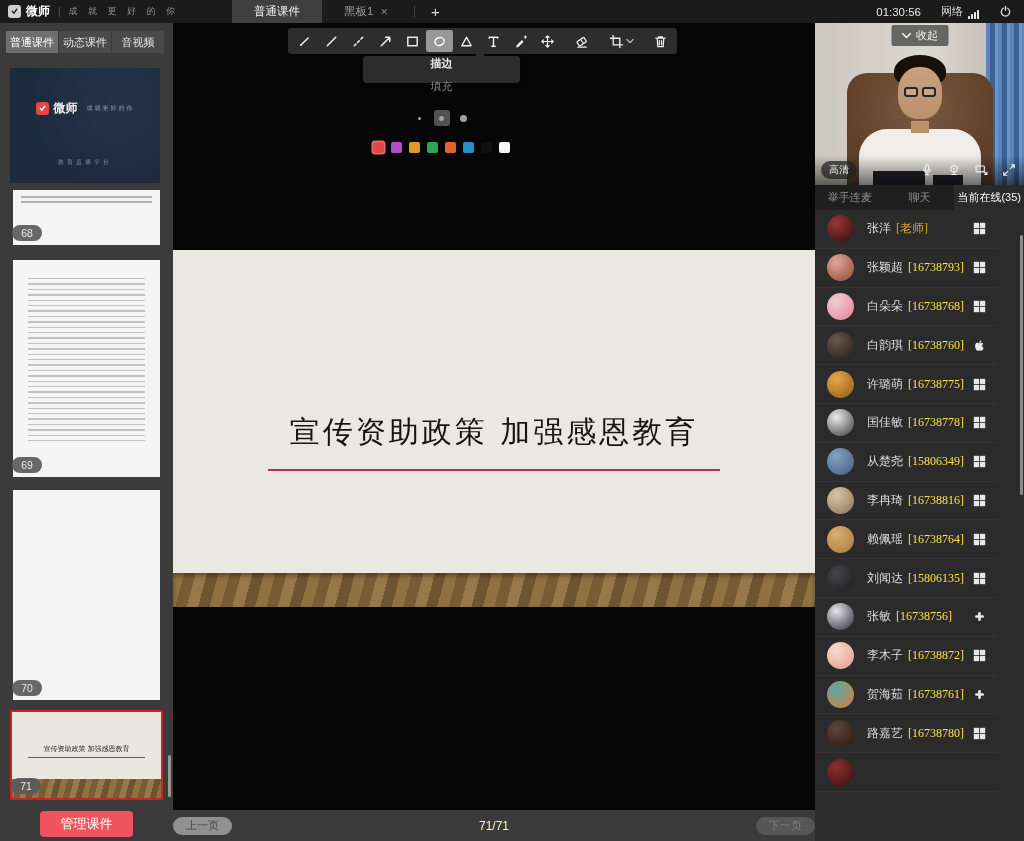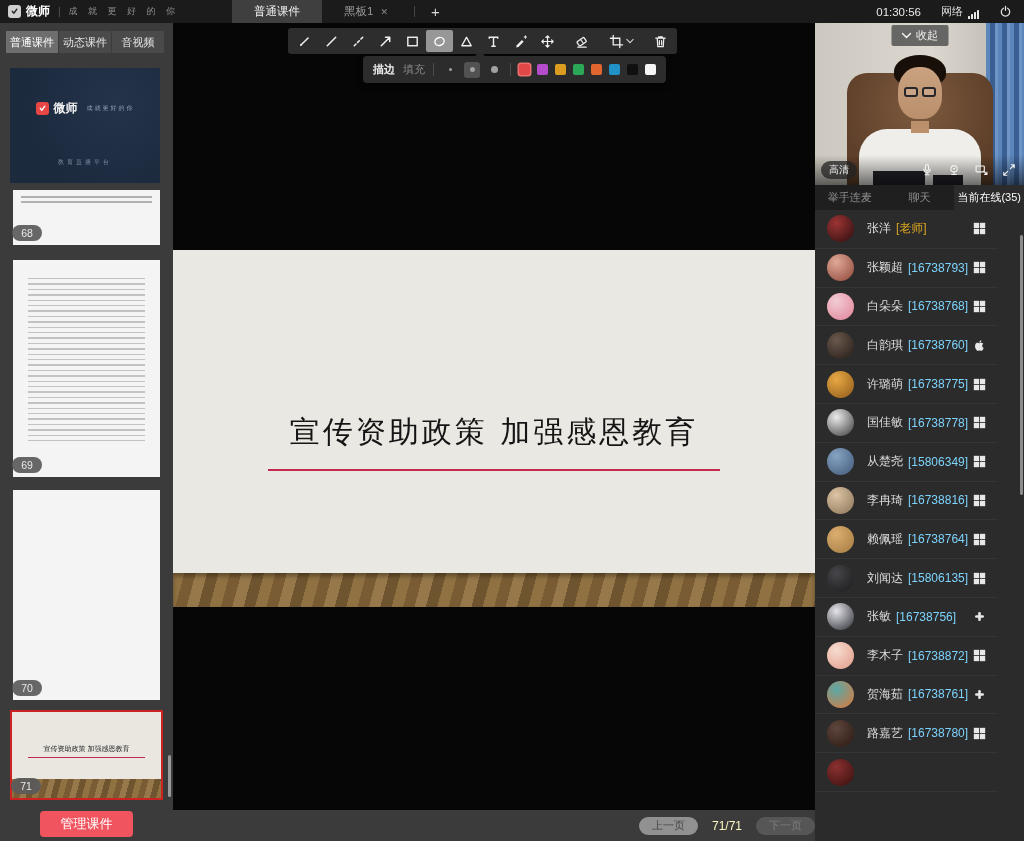--- a/index.html
+++ b/index.html
@@ -72,21 +72,21 @@
   .main { position:absolute; left:173px; top:23px; width:642px; height:818px; background:#060606; }
   .toolbar { position:absolute; left:115px; top:5px; height:26px; background:#2d2d2d;
     border-radius:3px; display:flex; align-items:center; padding:0 3px; z-index:30; }
   .tool { width:27px; height:22px; border:none; background:transparent; border-radius:2px;
     display:flex; align-items:center; justify-content:center; cursor:pointer; }
   .tool.active { background:#979797; }
   .tool.gap { margin-left:7px; }
   .tool svg { display:block; }
   .popup { position:absolute; left:190px; top:33px; height:27px; background:#2c2c2c;
     border-radius:4px; display:flex; align-items:center; padding:0 10px; gap:8px;
-    box-shadow:0 2px 6px rgba(0,0,0,.5); z-index:29; }
+    box-shadow:0 2px 6px rgba(0,0,0,.5); z-index:29;flex-direction:column; }
   .popup:before { content:""; position:absolute; top:-5px; left:112px; border-left:5px solid transparent;
     border-right:5px solid transparent; border-bottom:5px solid #2c2c2c; }
   .p-label { font-size:11px; color:#efefef; font-weight:bold; }
   .p-label.dim { color:#8a8a8a; font-weight:normal; }
   .p-div { width:1px; height:13px; background:#4a4a4a; }
   .dots { display:flex; align-items:center; gap:6px; }
   .dotwrap { width:16px; height:16px; display:flex; align-items:center; justify-content:center; border-radius:3px; cursor:pointer; }
   .dotwrap.sel { background:#525252; }
   .dot { border-radius:50%; background:#a2a2a2; display:block; }
   .dot.s1{width:3px;height:3px}.dot.s2{width:5px;height:5px}.dot.s3{width:7px;height:7px}
@@ -96,21 +96,21 @@
   .stage { position:absolute; left:0; top:227px; width:642px; height:357px; }
   .stage-white { position:absolute; left:0; top:0; right:0; height:323px; background:#eae8e2;
     display:flex; flex-direction:column; align-items:center; justify-content:center; }
   .slide-title { font-family:"DejaVu Serif","Liberation Serif",serif; font-size:30px;
     color:#151515; letter-spacing:3px; margin-top:60px; }
   .slide-underline { width:452px; height:2px; margin-top:16px; }
   .stage-floor { position:absolute; left:0; bottom:0; right:0; height:34px;
     background:repeating-linear-gradient(105deg,#8f7142 0 11px,#7a5c34 11px 22px,#97784a 22px 33px,#6f552f 33px 44px);
     box-shadow:inset 0 3px 4px rgba(0,0,0,.35); }
   .pagerbar { position:absolute; left:0; bottom:0; width:642px; height:31px; background:#3b3b3b;
-    display:flex; align-items:center; justify-content:flex-end; gap:14px; }
+    display:flex; align-items:center; justify-content:space-between; gap:14px; }
   .pager-btn { height:18px; padding:0 13px; border:none; border-radius:9px; font-size:11px; cursor:pointer; }
   .pager-btn.prev { background:#919191; color:#474747; }
   .pager-btn.next { background:#565656; color:#7e7e7e; }
   .pager-num { color:#fef9c3; font-size:12px; }
 
   
   .rpanel { position:absolute; left:815px; top:23px; width:209px; height:818px; background:#2b2b2b; }
   .video { position:absolute; left:0; top:0; width:209px; height:162px; overflow:hidden;
     background:linear-gradient(90deg,#ccc8bf,#dcd8cf 55%,#c6c2b9 82%); }
   .curtain { position:absolute; right:0; top:0; width:38px; height:100%;
@@ -133,26 +133,26 @@
   .video-bottom { position:absolute; left:0; right:0; bottom:0; height:30px;
     background:linear-gradient(transparent,rgba(0,0,0,.55)); display:flex; align-items:center; z-index:5; }
   .hd-pill { margin-left:6px; background:rgba(35,35,35,.75); color:#ececec; font-size:10px;
     border-radius:9px; padding:2px 8px; }
   .vctrl { margin-left:auto; display:flex; align-items:center; gap:13px; margin-right:8px; }
   .vctrl span { display:flex; cursor:pointer; }
   .rtabs { position:absolute; left:0; top:162px; width:209px; height:25px; background:#1f1f1f; display:flex; }
   .rtab { flex:1; display:flex; align-items:center; justify-content:center; font-size:11px;
     color:#8e8e8e; cursor:pointer; }
   .rtab.active { background:#2b2b2b; color:#fafafa; }
-  .user-list { position:absolute; left:0; top:187px; width:183px; height:631px; overflow:hidden; }
+  .user-list { position:absolute; left:0; top:187px; width:183px; height:631px; overflow:hidden;font-family:Liberation Serif, serif; }
   .user-row { height:38.8px; display:flex; align-items:center; padding-left:12px; padding-right:12px;
     border-bottom:1px solid rgba(255,255,255,.05); cursor:pointer; }
   .avatar { width:27px; height:27px; border-radius:50%; flex:none; }
   .uname { color:#dcdcdc; font-size:12px; margin-left:13px; white-space:nowrap; }
-  .utag { color:#7dd3fc; font-size:12px; margin-left:5px; white-space:nowrap; }
+  .utag { color:#fde047; font-size:12px; margin-left:5px; white-space:nowrap; }
   .utag.teacher { color:#d9a521; }
   .udev { margin-left:auto; display:flex; }
   .list-scroll { position:absolute; right:1px; top:212px; width:3px; height:260px;
     background:rgba(220,220,220,.55); border-radius:2px; }
 </style>
 </head>
 <body>
 
 <div id="app">
 

